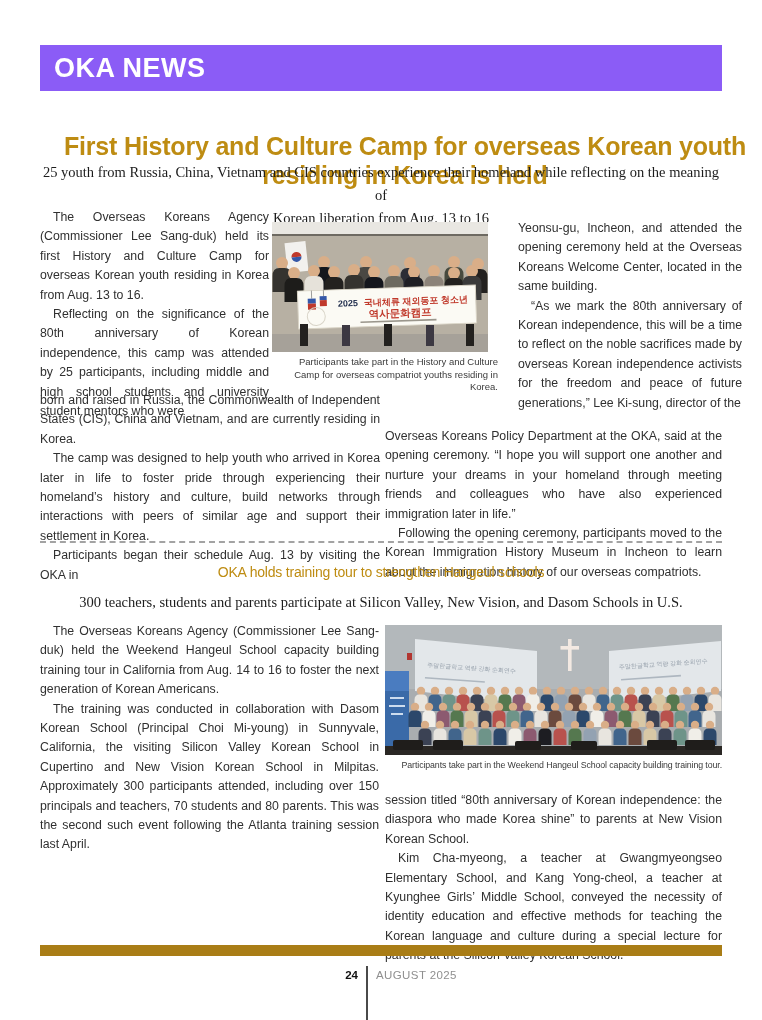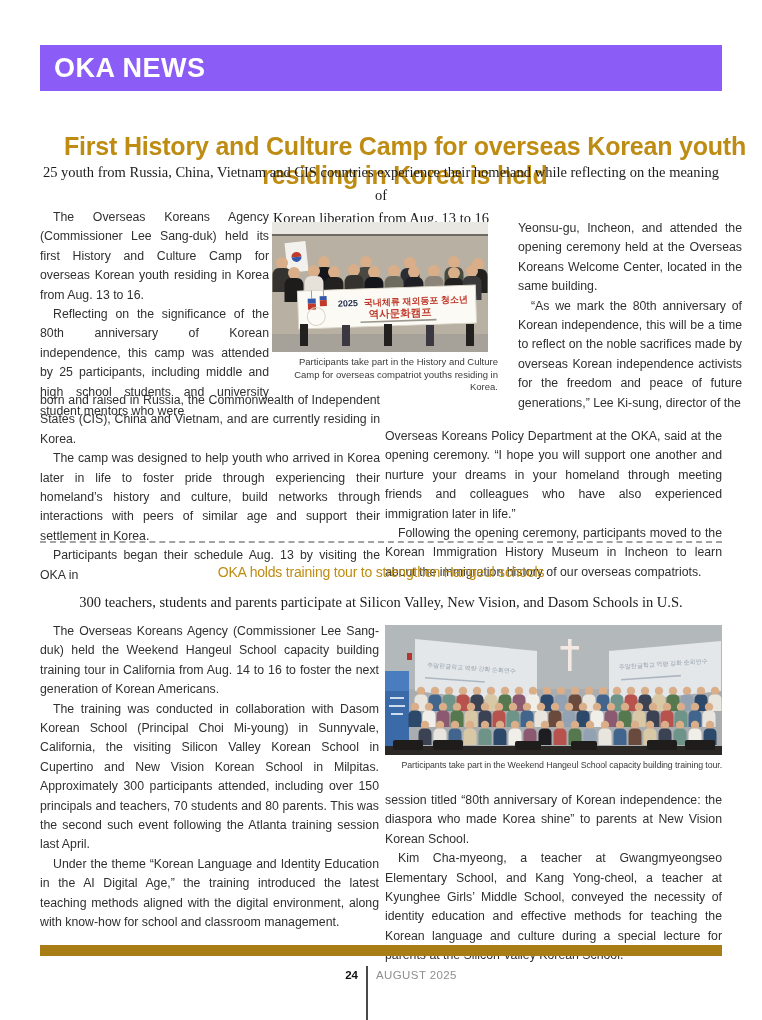--- a/index.html
+++ b/index.html
@@ -163,21 +163,20 @@
   <div class="abs divider"></div>
 
   
   <section class="sec">
     <div class="abs a2-head">OKA holds training tour to strengthen Hangeul schools</div>
     <div class="abs a2-sub serifsub">300 teachers, students and parents participate at Silicon Valley, New Vision, and Dasom Schools in U.S.</div>
 
     <div class="abs a2c1 bodytext">
       <p class="ind">The Overseas Koreans Agency (Commissioner Lee Sang-duk) held the Weekend Hangeul School capacity building training tour in California from Aug. 14 to 16 to foster the next generation of Korean Americans.</p>
       <p class="ind">The training was conducted in collaboration with Dasom Korean School (Principal Choi Mi-young) in Sunnyvale, California, the visiting Silicon Valley Korean School in Cupertino and New Vision Korean School in Milpitas. Approximately 300 participants attended, including over 150 principals and teachers, 70 students and 80 parents. This was the second such event following the Atlanta training session last April.</p>
-      <p class="ind">Under the theme “Korean Language and Identity Education in the AI Digital Age,” the training introduced the latest teaching methods aligned with the digital environment, along with know-how for school and classroom management.</p>
     </div>
 
     
     <svg class="abs a2photo" viewBox="0 0 337 130" aria-hidden="true">
       <defs>
         <g id="pf">
             <circle cx="0" cy="-10" r="4.2" fill="#d9ae88"></circle>
             <path d="M-6.5 10 V-1 q0-5.5 5-5.5 h3 q5 0 5 5.5 V10 Z"></path>
           </g>
       </defs>

